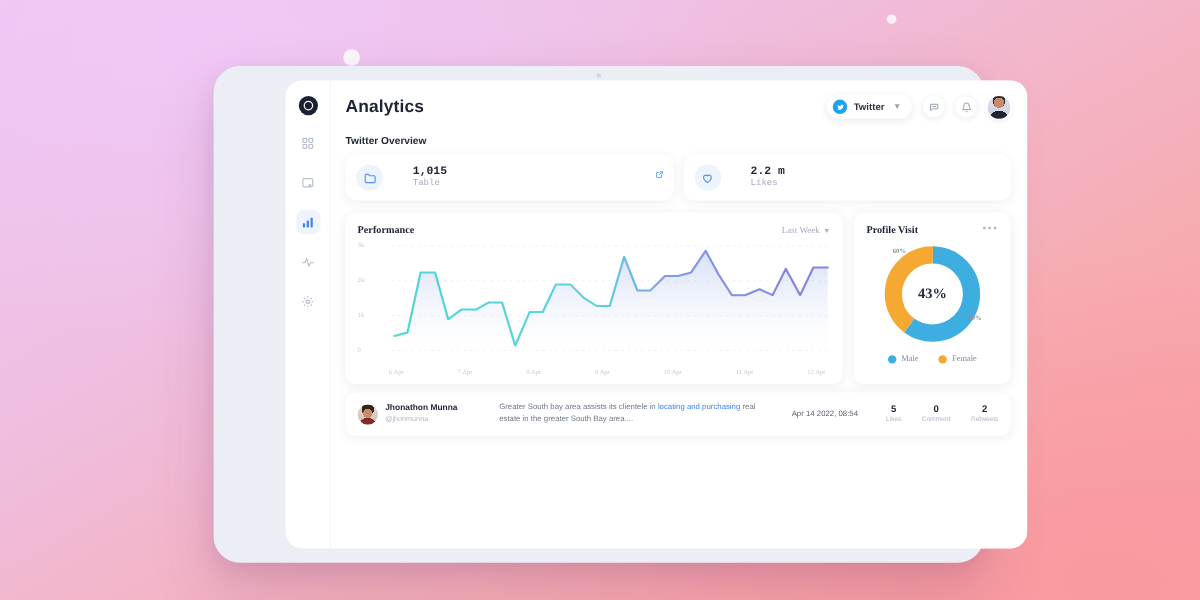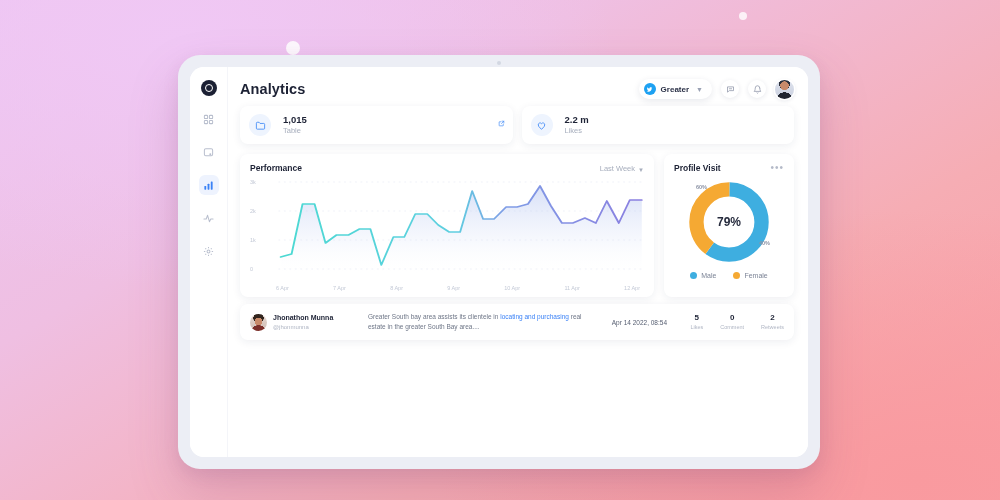--- a/index.html
+++ b/index.html
@@ -22,21 +22,21 @@
   .tablet {
     position:absolute; left:178px; top:55px; width:642px; height:414px;
     background:#eceef5; border-radius:22px;
     box-shadow: 0 24px 50px rgba(130,70,120,.22), 0 6px 16px rgba(130,70,120,.12);
     padding:12px;
   }
   .tablet-cam { position:absolute; left:50%; top:6px; transform:translateX(-50%);
     width:4px; height:4px; border-radius:50%; background:#d3d7e2; }
   .screen {
     width:100%; height:100%; background:#ffffff; border-radius:14px;
-    display:flex; overflow:hidden;
+    display:flex; overflow:hidden;margin-left:48px;
   }
 
   
   .sidebar {
     width:38px; flex:0 0 38px; background:#ffffff;
     display:flex; flex-direction:column; align-items:center;
     padding-top:13px; gap:13px; border-right:1px solid #f4f5f9;
   }
   .logo {
     width:16px; height:16px; border-radius:50%; background:#1b2033;
@@ -83,34 +83,34 @@
     box-shadow:0 0 0 1.5px #fff, 0 1px 4px rgba(25,35,80,.18);
   }
 
   .section-label { font-size:8.5px; font-weight:700; color:#1d2235; margin-top:13px; }
 
   
   .stats { display:flex; gap:9px; margin-top:7px; }
   .stat {
     flex:1; background:#fff; border-radius:8px; padding:8px 9px;
     box-shadow:0 2px 9px rgba(25,35,80,.075);
-    display:flex; align-items:flex-end; gap:12px; position:relative;
+    display:flex; align-items:flex-end; gap:25px; position:relative;font-family:Liberation Mono, monospace;
   }
   .stat-ico {
     width:22px; height:22px; border-radius:50%; background:#eef4fe;
     display:flex; align-items:center; justify-content:center;
     color:#4a90f7; flex:0 0 22px;
   }
   .stat-val { font-size:9.5px; font-weight:700; color:#1d2235; line-height:1.25; }
   .stat-lbl { font-size:7.5px; color:#a7aebd; line-height:1.3; }
   .ext { position:absolute; top:7px; right:8px; color:#4a90f7; cursor:pointer; }
 
   
   .panels { display:flex; gap:10px; margin-top:10px; }
-  .card { background:#fff; border-radius:8px; box-shadow:0 2px 9px rgba(25,35,80,.075); }
+  .card { background:#fff; border-radius:8px; box-shadow:0 2px 9px rgba(25,35,80,.075);font-family:Liberation Serif, serif; }
   .perf { flex:1; padding:9px 10px 6px; min-width:0; }
   .profile { width:130px; flex:0 0 130px; padding:9px 10px 8px; }
   .card-head { display:flex; align-items:center; justify-content:space-between; }
   .card-title { font-size:8.5px; font-weight:700; color:#1d2235; }
   .select { font-size:7.5px; color:#a7aebd; display:flex; align-items:flex-end; gap:3px; cursor:pointer; }
   .dots { color:#b4bac8; font-size:10px; letter-spacing:1px; cursor:pointer; line-height:1; }
 
   .chart-wrap { position:relative; height:105px; margin-top:5px; }
   .chart-wrap svg { display:block; width:100%; height:100%; }
   .ylab { position:absolute; left:0; font-size:5.5px; color:#c3c9d6; }
@@ -205,39 +205,40 @@
 
       <div class="topbar">
         <div class="page-title">Analytics</div>
         <div class="top-right">
           <div class="pill">
             <span class="tw-badge">
               <svg width="7" height="7" viewBox="0 0 24 24" fill="#fff">
                 <path d="M22 5.9c-.7.3-1.5.5-2.3.6.8-.5 1.4-1.3 1.7-2.2-.8.5-1.6.8-2.5 1a4 4 0 0 0-6.8 3.6A11.3 11.3 0 0 1 3.9 4.5a4 4 0 0 0 1.2 5.3c-.6 0-1.2-.2-1.8-.5a4 4 0 0 0 3.2 3.9c-.6.2-1.2.2-1.8.1a4 4 0 0 0 3.7 2.8A8 8 0 0 1 2 17.8a11.3 11.3 0 0 0 6.1 1.8c7.3 0 11.3-6.1 11.3-11.3v-.5c.8-.6 1.4-1.3 1.9-2z"></path>
               </svg>
             </span>
-            <span>Greater</span>
+            <span>Twitter</span>
             <span class="chev">▼</span>
           </div>
           <div class="icon-btn">
             <svg width="9" height="9" viewBox="0 0 24 24" fill="none" stroke="currentColor" stroke-width="2">
               <path d="M4 5h16v10H9l-5 4V5z" stroke-linejoin="round"></path>
                 <path d="M9 10h6" stroke-linecap="round"></path>
             </svg>
           </div>
           <div class="icon-btn">
             <svg width="9" height="9" viewBox="0 0 24 24" fill="none" stroke="currentColor" stroke-width="2" stroke-linecap="round" stroke-linejoin="round">
               <path d="M18 8a6 6 0 1 0-12 0c0 7-3 9-3 9h18s-3-2-3-9"></path>
                 <path d="M13.7 21a2 2 0 0 1-3.4 0"></path>
             </svg>
           </div>
           <div class="avatar"></div>
         </div>
       </div>
 
+      <div class="section-label">Twitter Overview</div>
 
       <div class="stats">
 
         <div class="stat">
           <div class="stat-ico">
             <svg width="11" height="11" viewBox="0 0 24 24" fill="none" stroke="currentColor" stroke-width="2" stroke-linejoin="round">
               <path d="M3 7a2 2 0 0 1 2-2h4l2 2.5h8a2 2 0 0 1 2 2V18a2 2 0 0 1-2 2H5a2 2 0 0 1-2-2V7z"></path>
             </svg>
           </div>
           <div>
@@ -321,21 +322,21 @@
         <div class="card profile">
           <div class="card-head">
             <div class="card-title">Profile Visit</div>
             <div class="dots">•••</div>
           </div>
           <div class="donut-wrap">
             <svg width="86" height="86" viewBox="0 0 42 42">
               <circle cx="21" cy="21" r="15.9" fill="none" stroke="#3eaee0" stroke-width="7" stroke-dasharray="60 40" stroke-dashoffset="25"></circle>
               <circle cx="21" cy="21" r="15.9" fill="none" stroke="#f5a933" stroke-width="7" stroke-dasharray="40 60" stroke-dashoffset="65"></circle>
             </svg>
-            <div class="donut-center">79%</div>
+            <div class="donut-center">43%</div>
             <div class="pct pct-m">60%</div>
             <div class="pct pct-f">40%</div>
           </div>
           <div class="legend">
             <div class="lg">
               <span class="swatch" style="background:#3eaee0"></span>
               <span>Male</span>
             </div>
             <div class="lg">
               <span class="swatch" style="background:#f5a933"></span>

